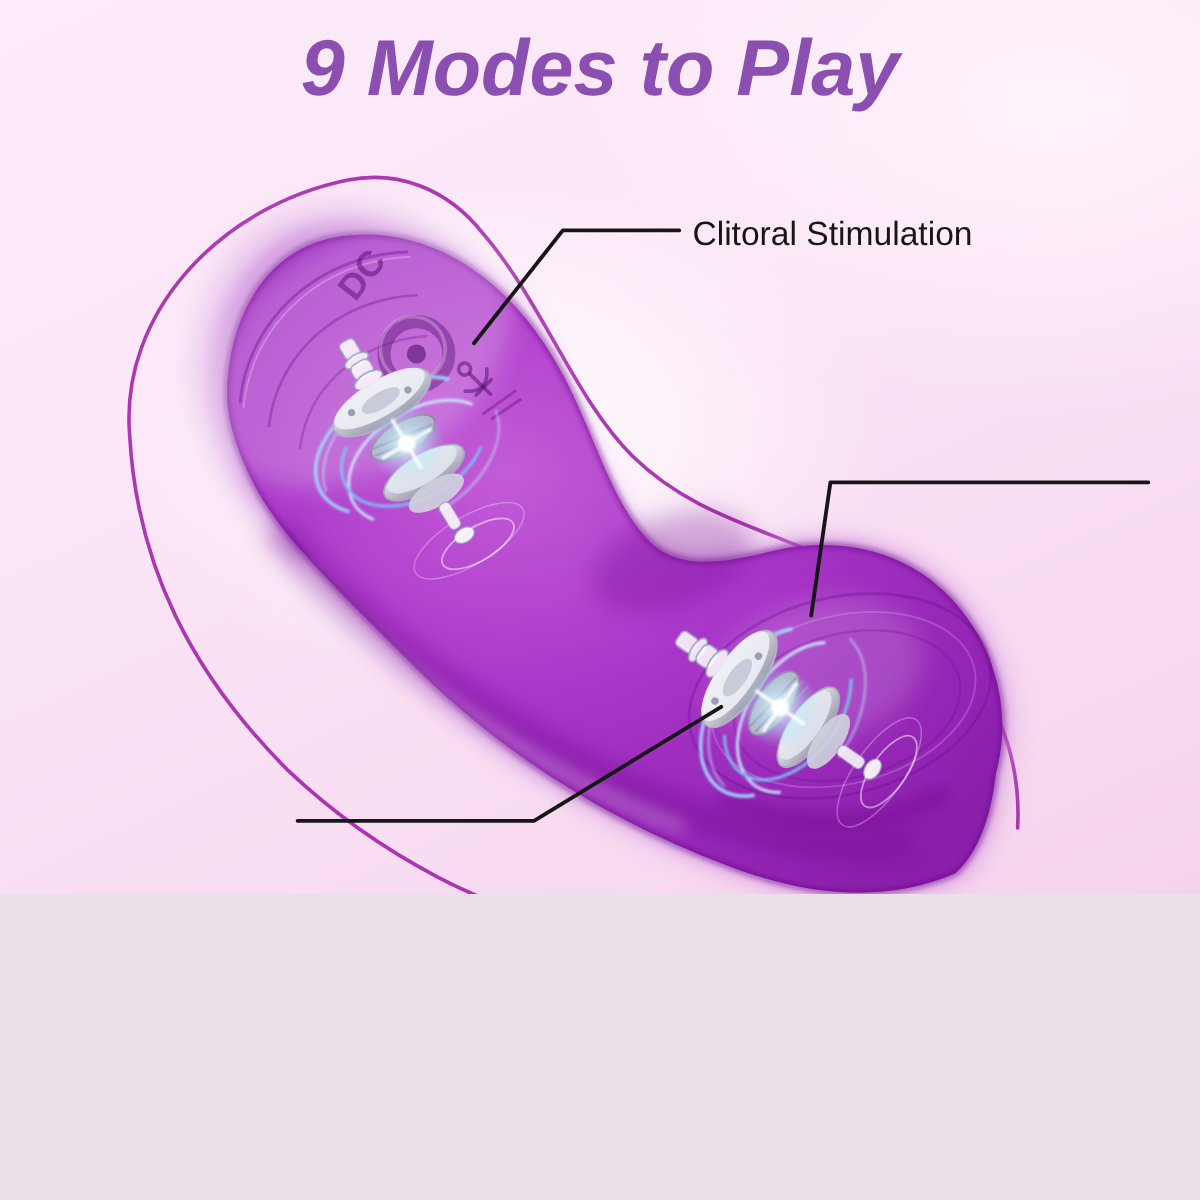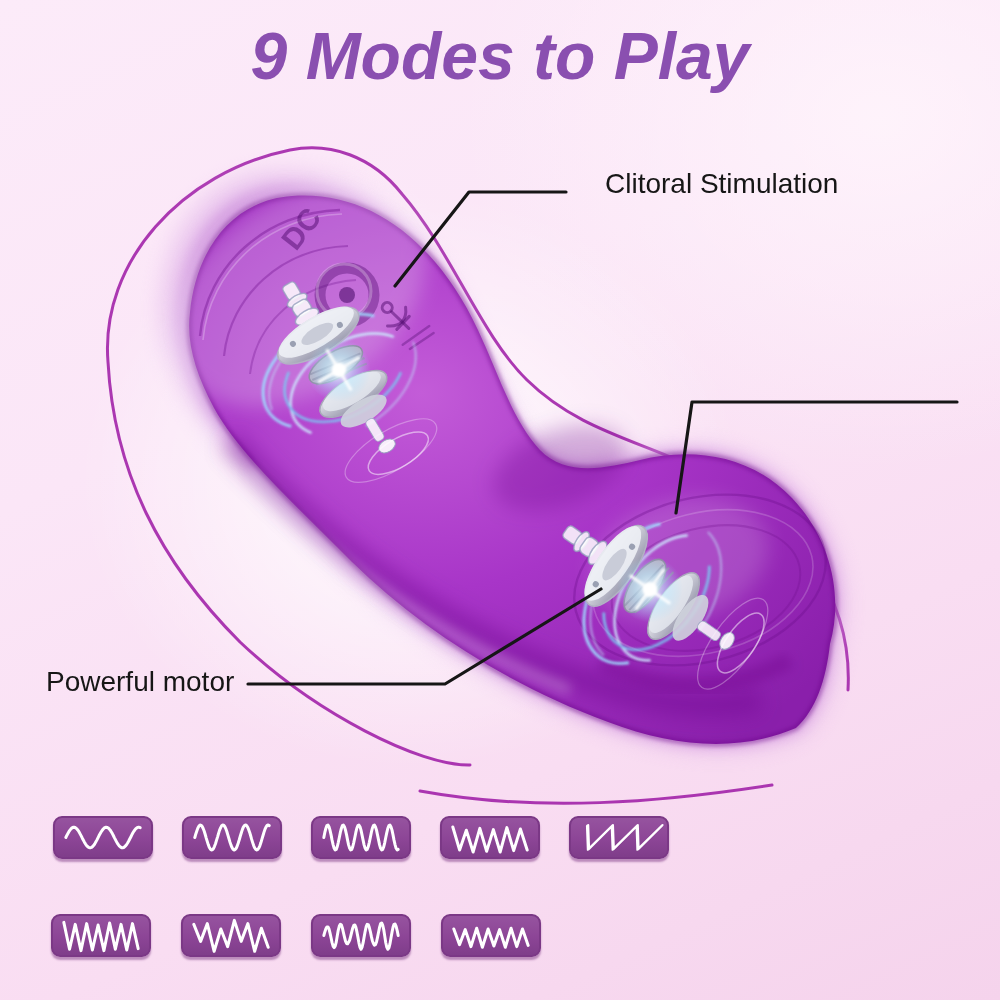--- a/index.html
+++ b/index.html
@@ -1,34 +1,34 @@
 <!DOCTYPE html>
 <html style="--title: #8a4fb0; --callout-text: #161616; --callout-line: #161616; --device-purple: #a835c8; --device-dark: #8c23ad; --motion-arc: #9c17a5; --mode-tile-fill: #8c4596; --mode-tile-border: #7b3886; --mode-wave: #ffffff; --background-top: #fcebf9; --background-bottom: #f5d3ec; --motor-glow-blue: #8fd9fb;"><head>
 <meta charset="utf-8">
 <style>
   html,body{margin:0;padding:0;background:#e9e0ea;}
   .stage{
-    position:relative;width:1000px;height:1000px;overflow:hidden;margin:0 auto;
+    position:relative;width:1000px;height:745px;overflow:hidden;margin:0 auto;
     font-family:"Liberation Sans",sans-serif;
     background:
       radial-gradient(46% 40% at 41% 48%, rgba(255,255,255,.95), rgba(255,255,255,0) 72%),
       radial-gradient(60% 50% at 88% 12%, rgba(255,246,252,.8), rgba(255,255,255,0) 70%),
       linear-gradient(155deg,#fcebf9 0%,#fbe6f7 35%,#f9ddf2 70%,#f5d3ec 100%);
   }
   .page-title{
     position:absolute;top:22px;left:0;width:100%;margin:0;text-align:center;
     font-size:66px;line-height:1.05;font-weight:bold;font-style:italic;
     letter-spacing:0;color:var(--title,#8a4fb0);
   }
   .art{position:absolute;left:0;top:0;width:1000px;height:1000px;}
   .callout{
     position:absolute;font-size:28px;color:var(--callout-text,#161616);
     white-space:nowrap;line-height:1;
   }
-  .callout-clitoral{left:577px;top:170px;margin-left:28px;}
+  .callout-clitoral{left:577px;top:181px;}
   .callout-vagina{left:688px;top:366px;}
   .callout-motor{left:46px;top:668px;}
   .modes-row{position:absolute;display:flex;}
   .modes-row.row1{left:53px;top:816px;gap:29px;}
   .modes-row.row2{left:51px;top:914px;gap:30px;}
   .mode-tile{
     width:100px;height:43px;border-radius:9px;box-sizing:border-box;
     background:linear-gradient(180deg,#96539f 0%,var(--mode-tile-fill,#8c4596) 55%,#7f3d8a 100%);
     border:2px solid var(--mode-tile-border,#7b3886);
     box-shadow:0 3px 2px rgba(112,40,122,.45);
@@ -185,21 +185,20 @@
     <use href="#motor" transform="translate(655,593) rotate(-55) scale(1.03)"></use>
 
     <g fill="none" stroke="#161616" stroke-width="3.2" stroke-linecap="round" stroke-linejoin="round">
       <polyline points="566,192 469,192 395,286"></polyline>
       <polyline points="957,402 692,402 676,513"></polyline>
       <polyline points="248,684 445,684 601,589"></polyline>
     </g>
   </svg>
 
   <div class="callout callout-clitoral">Clitoral Stimulation</div>
-  <div class="callout callout-motor">Powerful motor</div>
 
   <div class="modes-row row1">
       <div class="mode-tile">
         <svg viewBox="0 0 100 43">
           <path class="wave" d="M9.0,21.5L10.1,19.2L11.3,17.1L12.4,15.1L13.6,13.4L14.7,12.0L15.8,10.9L17.0,10.3L18.1,10.2L19.3,10.5L20.4,11.2L21.5,12.4L22.7,13.9L23.8,15.8L24.9,17.8L26.1,20.0L27.2,22.3L28.4,24.5L29.5,26.6L30.6,28.5L31.8,30.2L32.9,31.4L34.1,32.3L35.2,32.8L36.3,32.7L37.5,32.3L38.6,31.4L39.8,30.1L40.9,28.5L42.0,26.5L43.2,24.4L44.3,22.2L45.4,19.9L46.6,17.7L47.7,15.7L48.9,13.9L50.0,12.4L51.1,11.2L52.3,10.5L53.4,10.2L54.6,10.4L55.7,11.0L56.8,12.0L58.0,13.4L59.1,15.2L60.3,17.2L61.4,19.3L62.5,21.6L63.7,23.9L64.8,26.0L65.9,28.0L67.1,29.7L68.2,31.1L69.4,32.1L70.5,32.7L71.6,32.8L72.8,32.5L73.9,31.7L75.1,30.5L76.2,29.0L77.3,27.2L78.5,25.1L79.6,22.9L80.8,20.6L81.9,18.4L83.0,16.3L84.2,14.4L85.3,12.8L86.4,11.5L87.6,10.7L88.7,10.2L89.9,10.3L91.0,10.7"></path>
         </svg>
       </div>
       <div class="mode-tile">
         <svg viewBox="0 0 100 43">
           <path class="wave" d="M9.0,21.5L10.1,17.6L11.3,14.0L12.4,11.0L13.6,8.9L14.7,7.8L15.8,7.9L17.0,9.1L18.1,11.3L19.3,14.3L20.4,17.9L21.5,21.9L22.7,25.8L23.8,29.3L24.9,32.2L26.1,34.2L27.2,35.2L28.4,35.0L29.5,33.8L30.6,31.5L31.8,28.4L32.9,24.7L34.1,20.8L35.2,16.9L36.3,13.4L37.5,10.6L38.6,8.6L39.8,7.8L40.9,8.0L42.0,9.4L43.2,11.8L44.3,14.9L45.4,18.6L46.6,22.6L47.7,26.4L48.9,29.9L50.0,32.6L51.1,34.5L52.3,35.3L53.4,34.9L54.6,33.4L55.7,31.0L56.8,27.8L58.0,24.0L59.1,20.1L60.3,16.2L61.4,12.8L62.5,10.1L63.7,8.4L64.8,7.7L65.9,8.2L67.1,9.8L68.2,12.3L69.4,15.6L70.5,19.3L71.6,23.3L72.8,27.1L73.9,30.4L75.1,33.1L76.2,34.7L77.3,35.3L78.5,34.7L79.6,33.1L80.8,30.4L81.9,27.1L83.0,23.3L84.2,19.3L85.3,15.6L86.4,12.3L87.6,9.8L88.7,8.2L89.9,7.7L91.0,8.4"></path>

